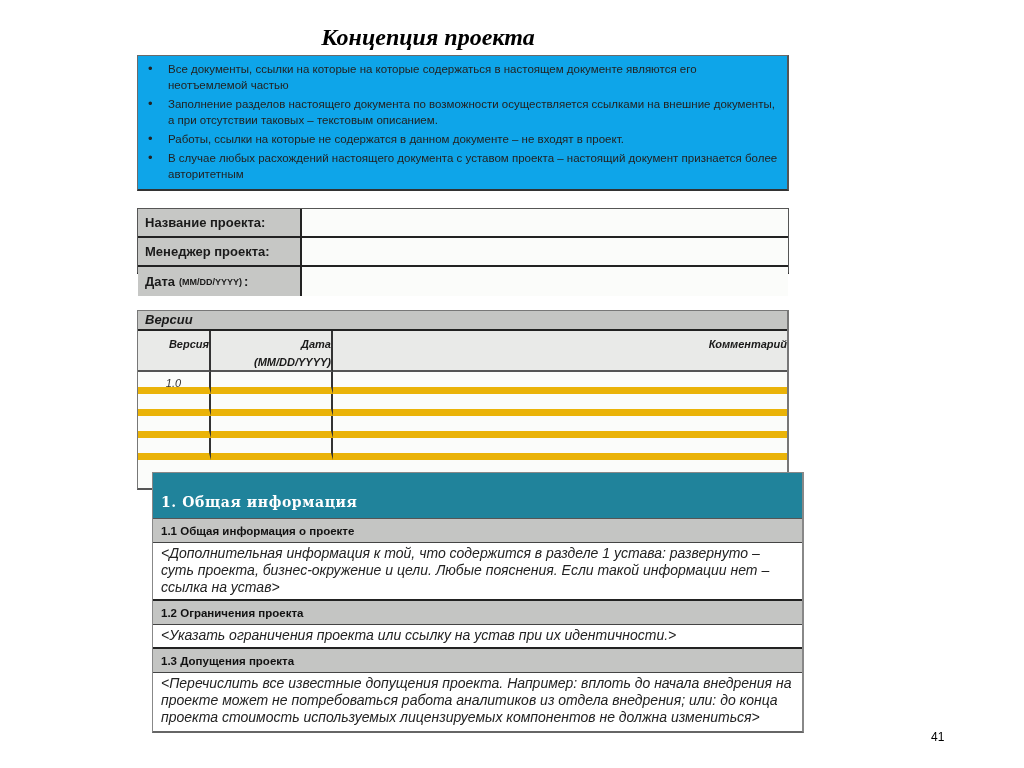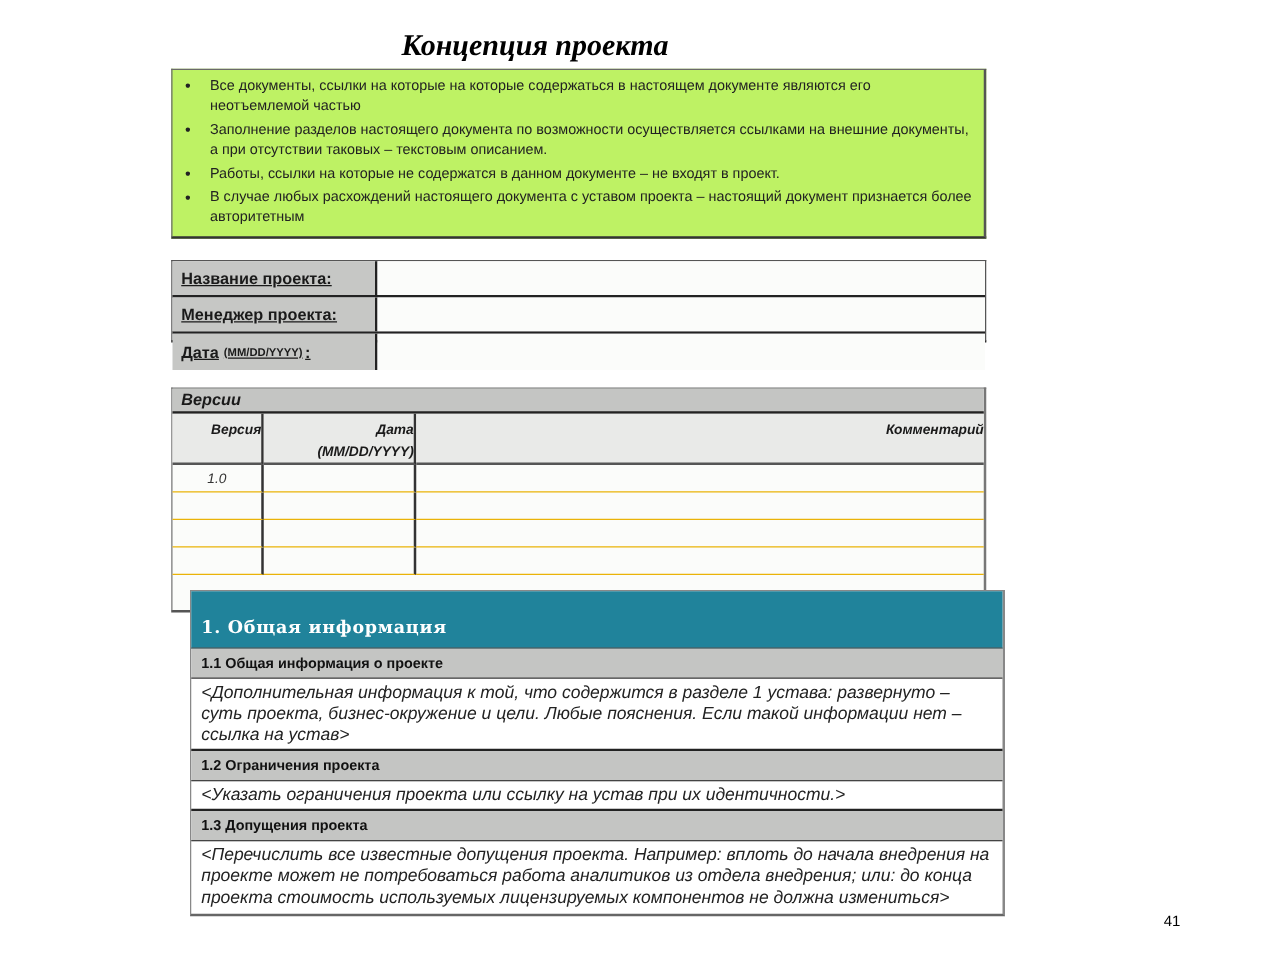--- a/index.html
+++ b/index.html
@@ -2,36 +2,36 @@
 <html><head>
 <meta charset="utf-8">
 <style>
   html, body { margin:0; padding:0; }
   body { width:1024px; height:768px; background:#ffffff; position:relative; overflow:hidden;
          font-family:"Liberation Sans", sans-serif; color:#1a1a1a; }
   .title { position:absolute; left:0; width:856px; top:24px; text-align:center;
            font-family:"Liberation Serif", serif; font-style:italic; font-weight:bold; font-size:24px; color:#000; }
   .box { position:absolute; left:137px; width:652px; box-sizing:border-box; }
   .notes { top:55px; height:136px; border:1px solid #6a6a6a; border-bottom:2px solid #333; border-right:2px solid #555;
-           background:#bef264; padding:5px 8px 0 8px; }
+           background:#0ea5e9; padding:5px 8px 0 8px; }
   .notes ul { margin:0; padding:0; list-style:none; }
   .notes li { position:relative; padding-left:22px; font-size:11.5px; line-height:16px; margin-bottom:3px; color:#222; }
   .notes li::before { content:"•"; position:absolute; left:2px; top:0; font-size:13px; }
-  .info { top:208px; height:66px; border:1px solid #555; border-bottom:2px solid #222;text-decoration:underline; }
+  .info { top:208px; height:66px; border:1px solid #555; border-bottom:2px solid #222; }
   .info .row { display:flex; height:29px; border-bottom:2px solid #222; box-sizing:border-box; }
   .info .row:last-child { border-bottom:none; height:29px; }
   .info .lbl { width:164px; background:#c6c7c5; border-right:2px solid #222; font-weight:bold; font-size:13px;
                display:flex; align-items:center; padding-left:7px; box-sizing:border-box; }
   .info .lbl small { font-size:9px; margin:0 2px 0 4px; }
   .info .val { flex:1; background:#fbfcfa; }
   .versions { top:310px; height:180px; border:1px solid #777; border-bottom:2px solid #555; border-right:2px solid #777; background:#fbfcfa;font-style:italic; }
   .versions .vhead { height:18px; background:#c4c5c3; border-bottom:2px solid #222; font-weight:bold; font-size:13px;
                      padding-left:7px; line-height:18px; }
   .vgrid { display:grid; grid-template-columns:73px 122px 1fr; }
-  .vgrid > div { border-right:2px solid #333; border-bottom:1px solid #eab308; box-sizing:border-box; font-size:11px; }
+  .vgrid > div { border-right:2px solid #333; border-bottom:7px solid #eab308; box-sizing:border-box; font-size:11px; }
   .vgrid > div:nth-child(3n) { border-right:none; }
   .vgrid .h { background:#e9eae8; font-weight:bold; height:41px; text-align:right; padding-top:4px; line-height:18px; border-bottom:2px solid #555; }
   .vgrid .c { height:22px; text-align:center; line-height:22px; color:#333; }
   .sect { top:472px; height:261px; border:1px solid #888; border-right:2px solid #888; border-bottom:2px solid #666; background:#fff;margin-left:15px; }
   .sect .sh { height:46px; background:#20839b; color:#fff; font-family:"DejaVu Serif", serif; font-weight:bold;
               font-size:14px; padding-left:8px; line-height:58px; letter-spacing:0.6px; border-bottom:1px solid #555; box-sizing:border-box; }
   .sub { background:#c4c5c3; font-weight:bold; font-size:11.5px; padding-left:8px; height:24px; line-height:24px;
          border-bottom:1px solid #444; box-sizing:border-box; color:#111; }
   .txt { font-style:italic; font-size:14px; line-height:17px; padding:2px 8px 3px 8px; color:#222; border-bottom:2px solid #222; }
   .txt.last { border-bottom:none; }

